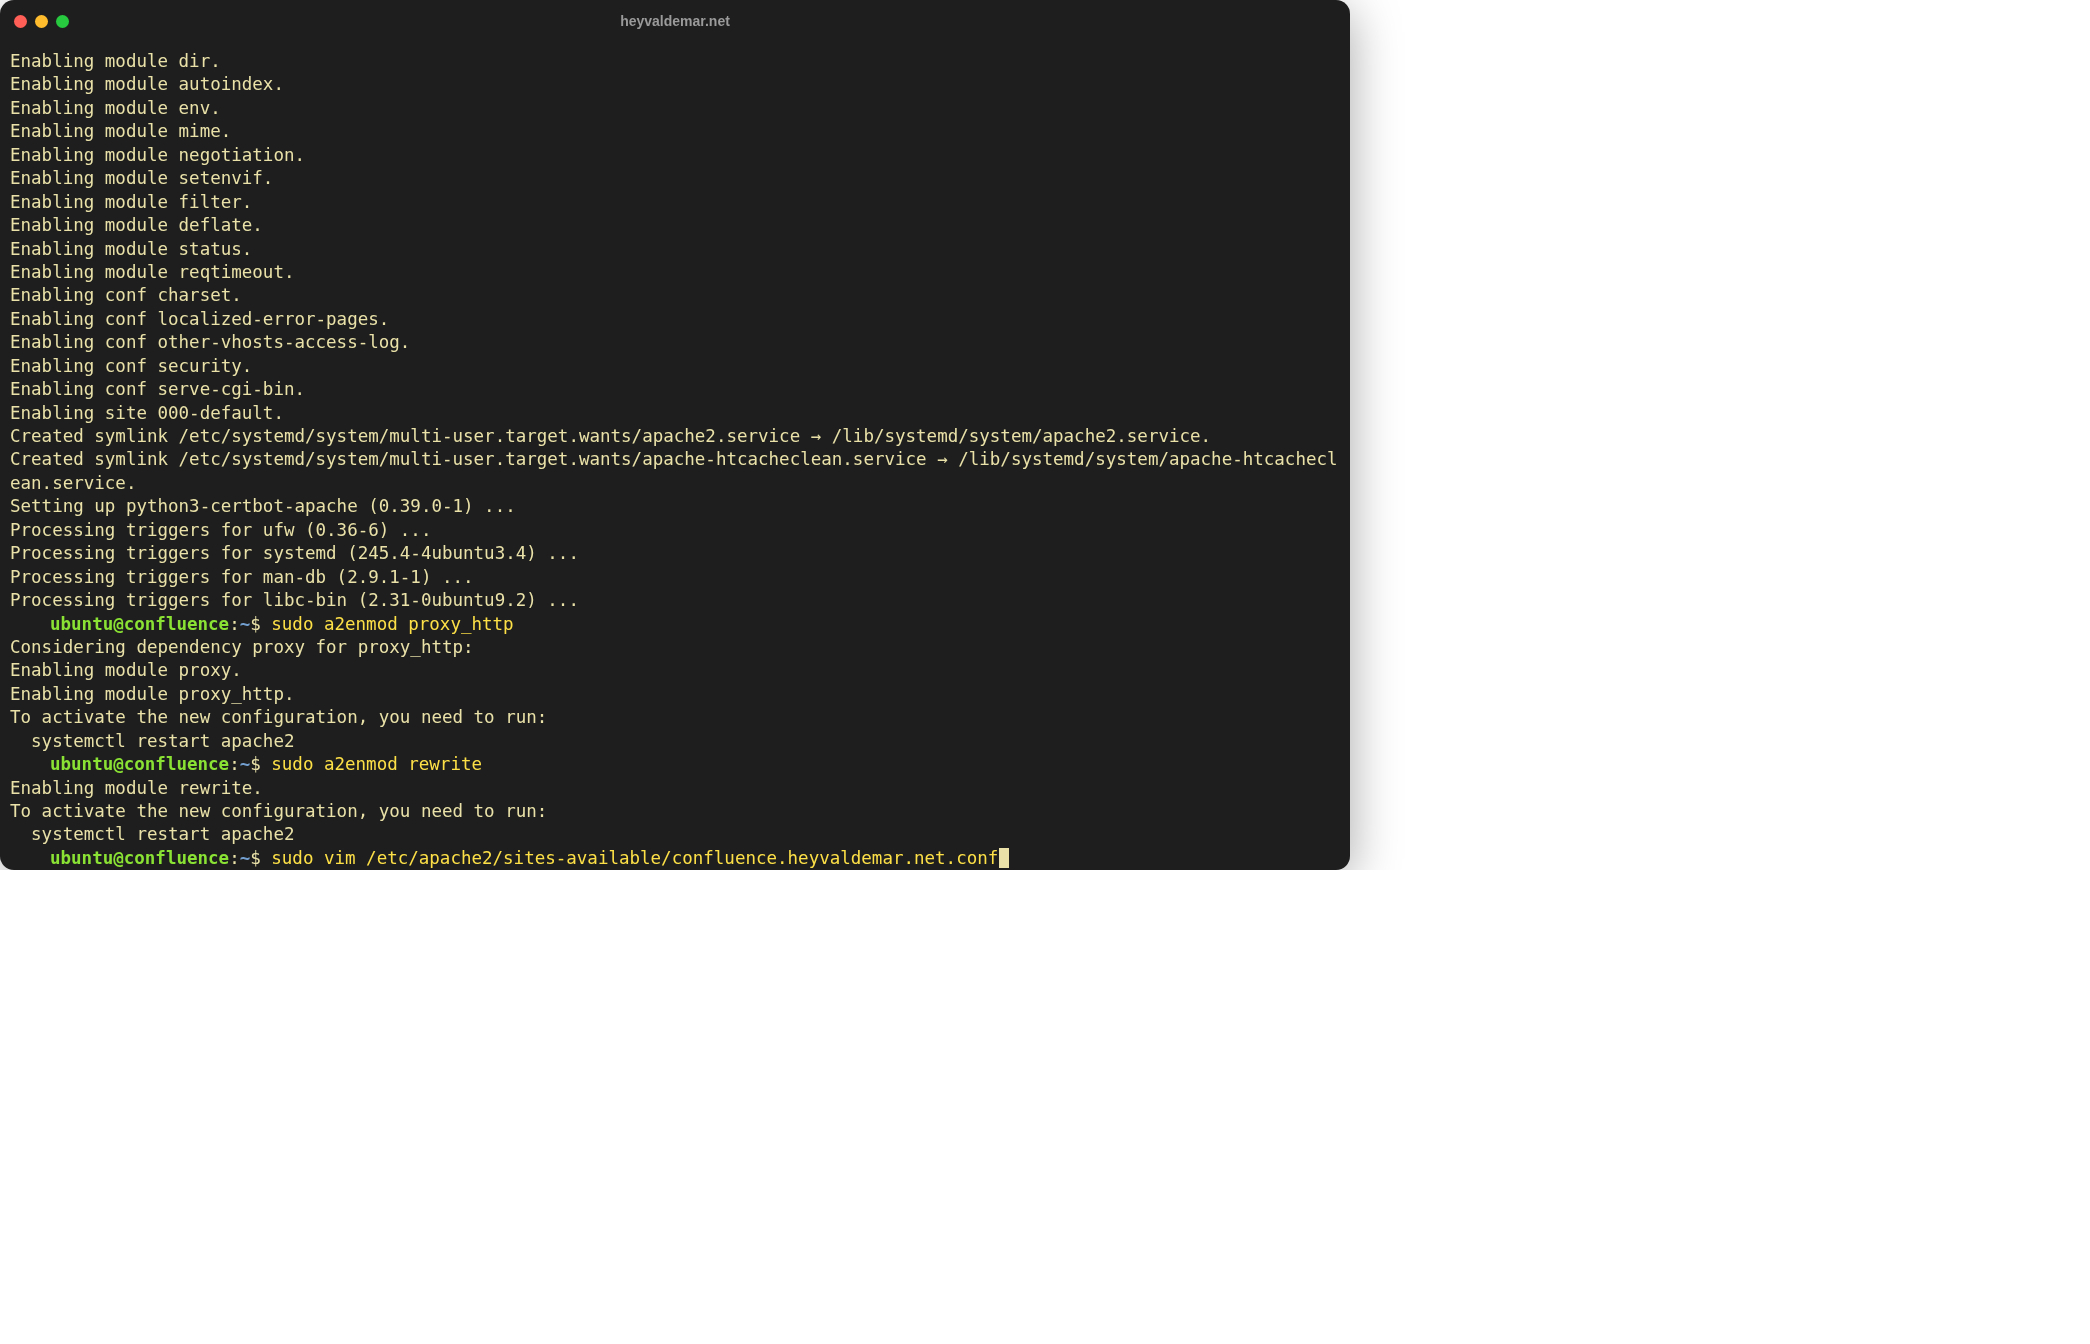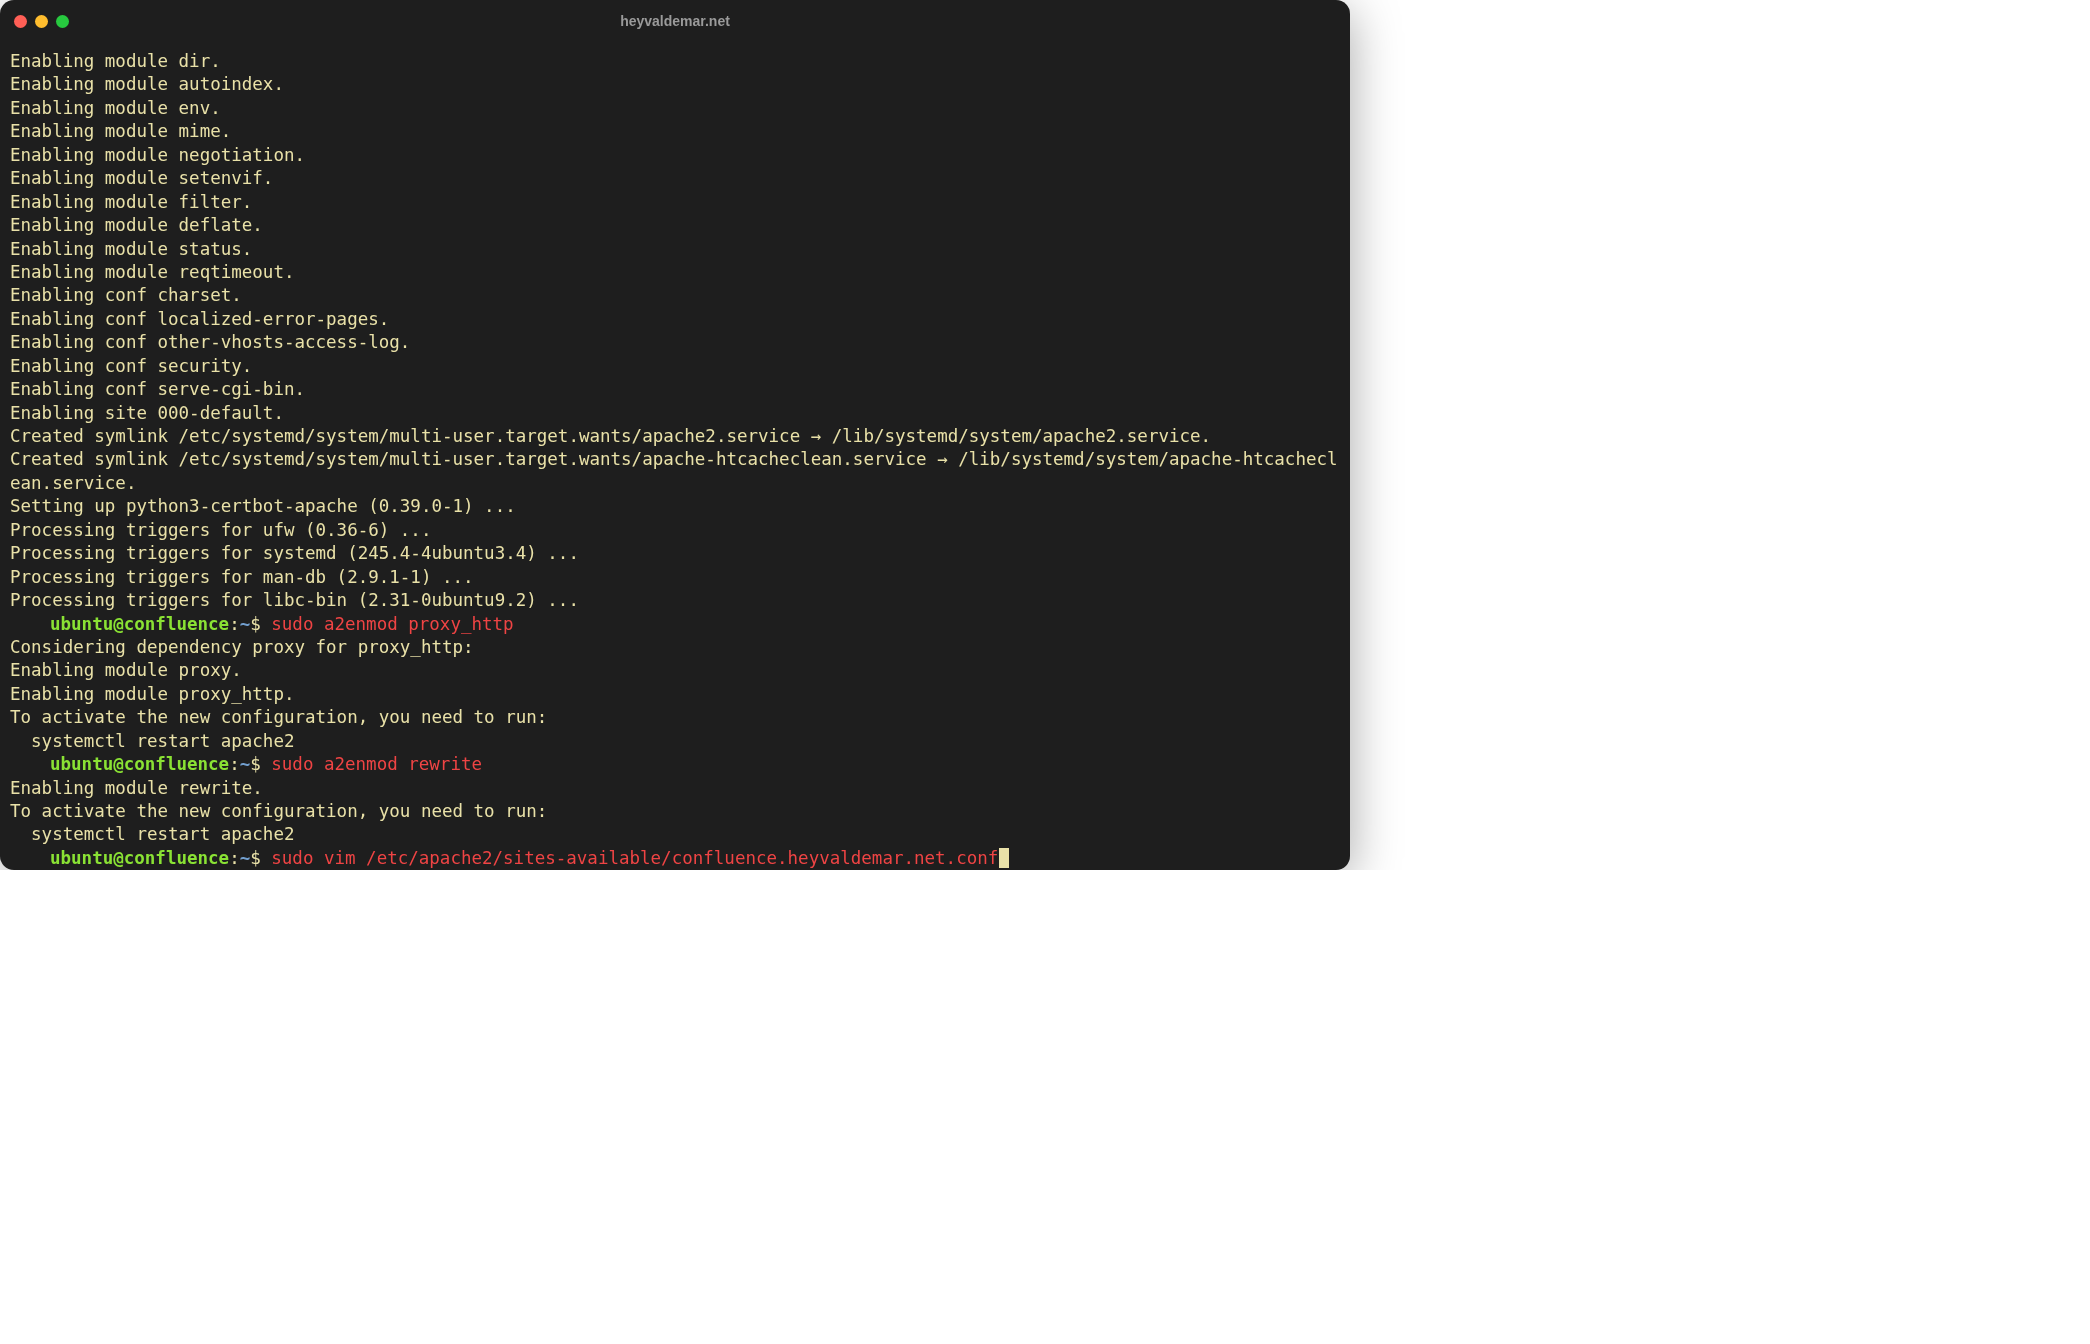--- a/index.html
+++ b/index.html
@@ -59,21 +59,21 @@
     color: #e9e1a8;
     white-space: pre-wrap;
     word-break: break-all;
     overflow: hidden;
   }
   .output-line { color: #e9e1a8; }
   .prompt-user { color: #8ae234; font-weight: 700; margin-left: 40px; }
   .prompt-colon { color: #e9e1a8; }
   .prompt-path { color: #729fcf; font-weight: 700; }
   .prompt-char { color: #e9e1a8; }
-  .cmd { color: #ef4444; }
+  .cmd { color: #fde047; }
   .cursor {
     display: inline-block;
     width: 10px;
     height: 20px;
     background: #e9e1a8;
     vertical-align: text-bottom;
     margin-left: 1px;
   }
 </style>
 </head>

